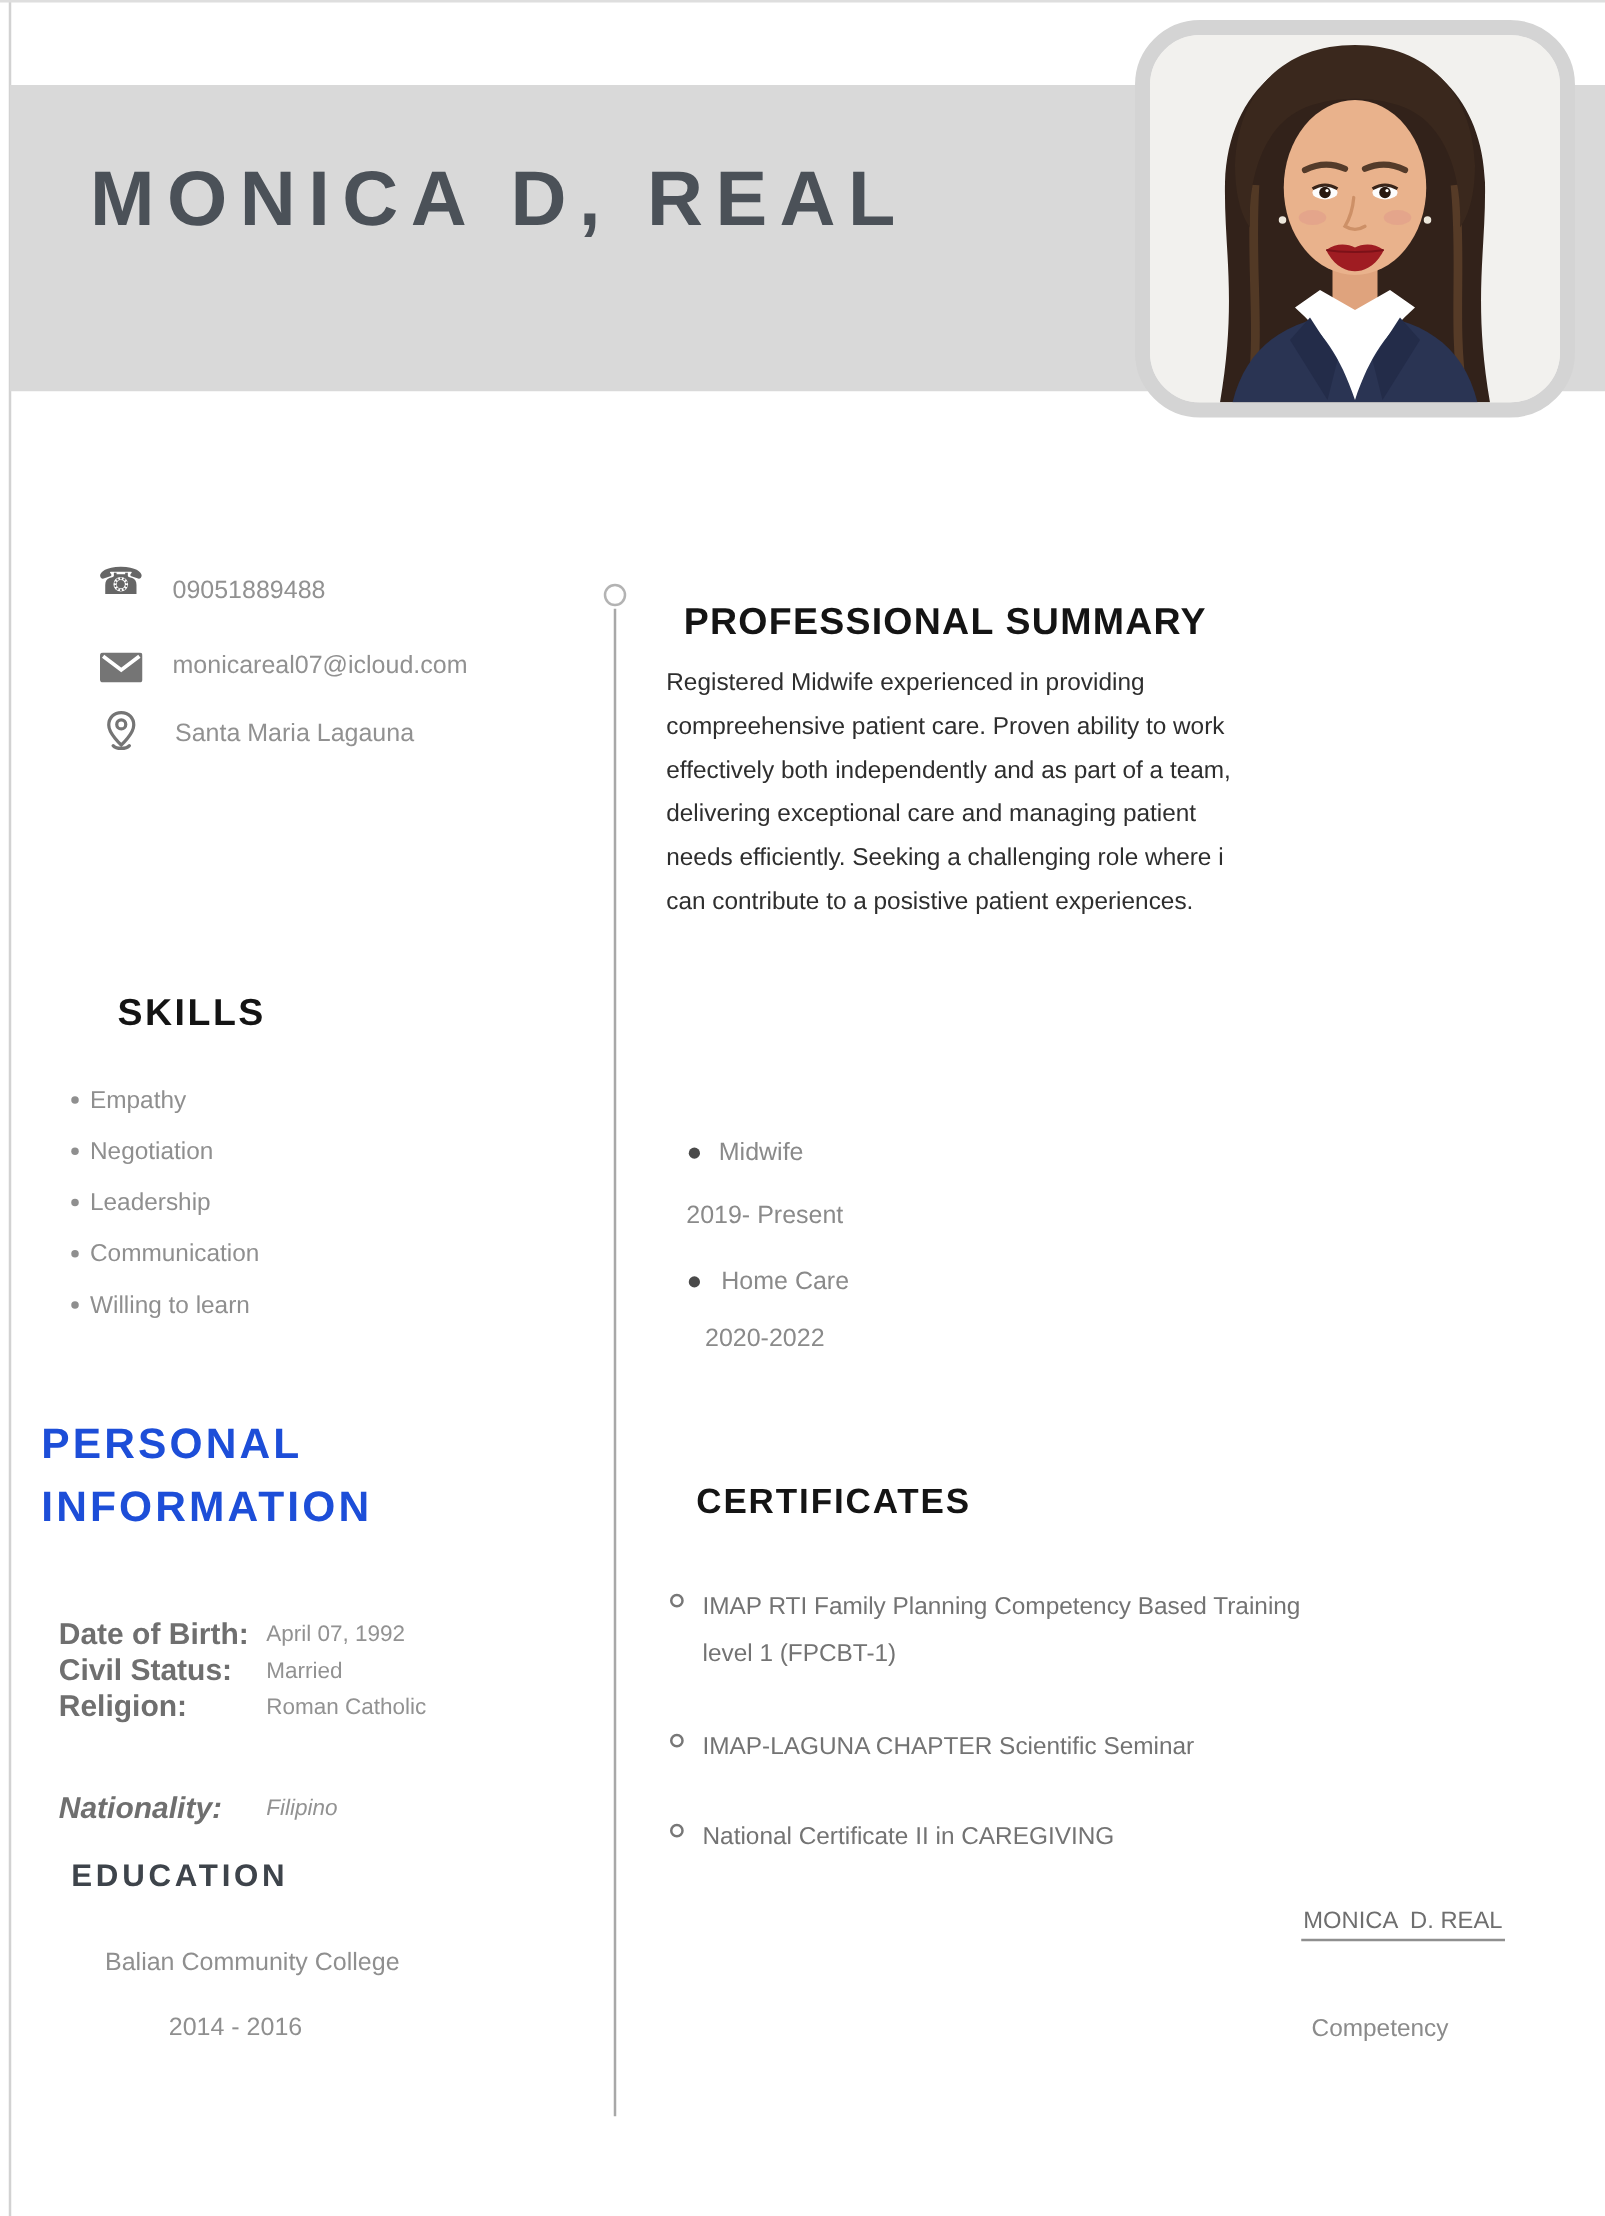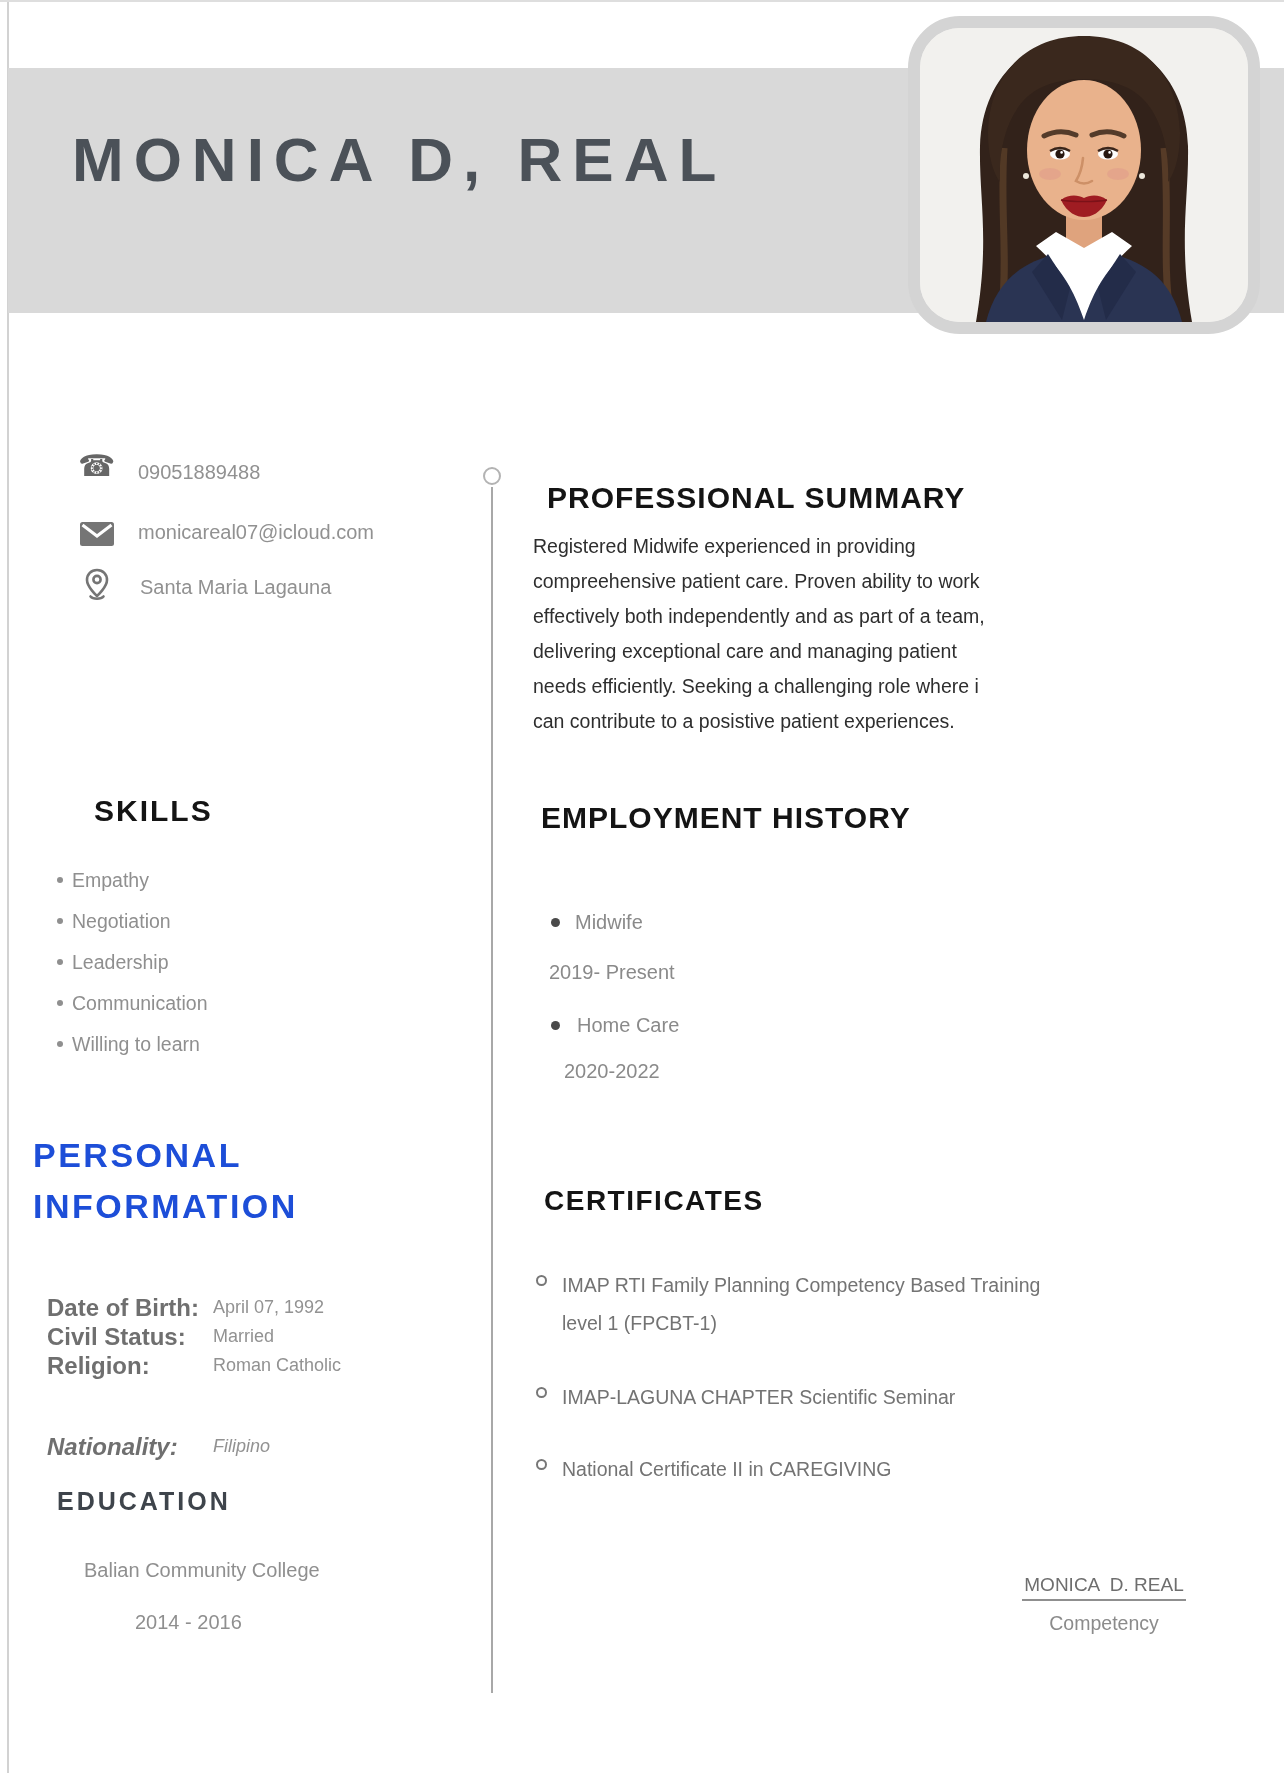--- a/index.html
+++ b/index.html
@@ -17,21 +17,21 @@
   .txt-phone{left:138px;top:461px;}
   .txt-email{left:138px;top:521px;}
   .txt-loc{left:140px;top:576px;}
   .ic-mail{left:80px;top:522px;}
   .ic-pin{left:84px;top:568px;}
   .div-dot{left:483px;top:467px;width:18px;height:18px;border:2px solid #b3b3b3;border-radius:50%;background:#fff;box-sizing:border-box;}
   .div-line{left:491px;top:487px;width:2px;height:1206px;background:#a8a8a8;}
   .h1r{font-size:30px;font-weight:800;letter-spacing:1px;color:#141414;margin:14px;}
   .h-summary{left:533px;top:467px;}
   .h-employment{left:527px;top:787px;}
-  .h-certificates{left:530px;top:1171px;font-size:28px;letter-spacing:1.5px;}
+  .h-certificates{left:543px;top:1171px;font-size:28px;letter-spacing:1.5px;}
   .h-skills{left:80px;top:780px;letter-spacing:2px;}
   .h-personal{left:33px;top:1130px;width:300px;font-size:34px;font-weight:800;letter-spacing:2.5px;
               color:#1d4ed8;line-height:51px;margin:0;}
   .h-education{left:57px;top:1487px;font-size:25px;font-weight:800;letter-spacing:3px;color:#3e444b;margin:0;}
   .summary-body{left:533px;top:529px;width:470px;font-size:19.5px;line-height:35px;color:#2e2e2e;}
   .gray20{font-size:20px;color:#8a8a8a;}
   .job-dot{width:9px;height:9px;border-radius:50%;background:#4a4a4a;}
   .jd1{left:551px;top:918px;} .jt1{left:575px;top:911px;}
   .jp1{left:549px;top:961px;}
   .jd2{left:551px;top:1021px;} .jt2{left:577px;top:1014px;}
@@ -44,21 +44,21 @@
   .skill-row{display:flex;align-items:center;gap:9px;left:57px;height:24px;}
   .skill-dot{width:6px;height:6px;border-radius:50%;background:#8f8f8f;flex:0 0 auto;}
   .skill-label{font-size:19.5px;color:#8f8f8f;}
   .sk0{top:868px;} .sk1{top:909px;} .sk2{top:950px;} .sk3{top:991px;} .sk4{top:1032px;}
   .pf-row{left:47px;display:flex;height:29px;align-items:center;}
   .pf-label{width:166px;font-size:24px;font-weight:bold;color:#6f6f6f;}
   .pf-value{font-size:18px;color:#929292;}
   .pf0{top:1293px;} .pf1{top:1322px;} .pf2{top:1351px;} .pf3{top:1432px;font-style:italic;}
   .edu-school{left:84px;top:1559px;font-size:20px;color:#8f8f8f;}
   .edu-period{left:103px;top:1611px;font-size:20px;color:#8f8f8f;margin-left:32px;}
-  .sig-name-wrap{left:1004px;top:1574px;width:200px;text-align:center;}
+  .sig-name-wrap{left:1004px;top:1526px;width:200px;text-align:right;}
   .sig-name{display:inline-block;font-size:19px;color:#6e6e6e;border-bottom:2px solid #8f8f8f;
             padding:0 2px 3px 2px;white-space:pre;}
   .sig-role{left:1004px;top:1612px;width:200px;text-align:center;font-size:19.5px;color:#8b8b8b;}
 </style>
 </head>
 <body>
 
 <div class="page">
 
   <div class="abs edge-left"></div>
@@ -120,21 +120,20 @@
     </svg>
   </span>
   <span class="abs c-text txt-loc">Santa Maria Lagauna</span>
 
   <div class="abs div-dot"></div>
   <div class="abs div-line"></div>
 
   <h2 class="abs h1r h-summary">PROFESSIONAL SUMMARY</h2>
   <div class="abs summary-body">Registered Midwife experienced in providing compreehensive patient care. Proven ability to work effectively both independently and as part of a team, delivering exceptional care and managing patient needs efficiently. Seeking a challenging role where i can contribute to a posistive patient experiences.</div>
 
-  <h2 class="abs h1r h-employment">EMPLOYMENT HISTORY</h2>
   <span class="abs job-dot jd1"></span>
   <span class="abs gray20 jt1">Midwife</span>
   <span class="abs gray20 jp1">2019- Present</span>
   <span class="abs job-dot jd2"></span>
   <span class="abs gray20 jt2">Home Care</span>
   <span class="abs gray20 jp2">2020-2022</span>
 
   <h2 class="abs h1r h-certificates">CERTIFICATES</h2>
   <span class="abs cert-ring cr1"></span>
   <div class="abs cert-text ct1">IMAP RTI Family Planning Competency Based Training level 1 (FPCBT-1)</div>

